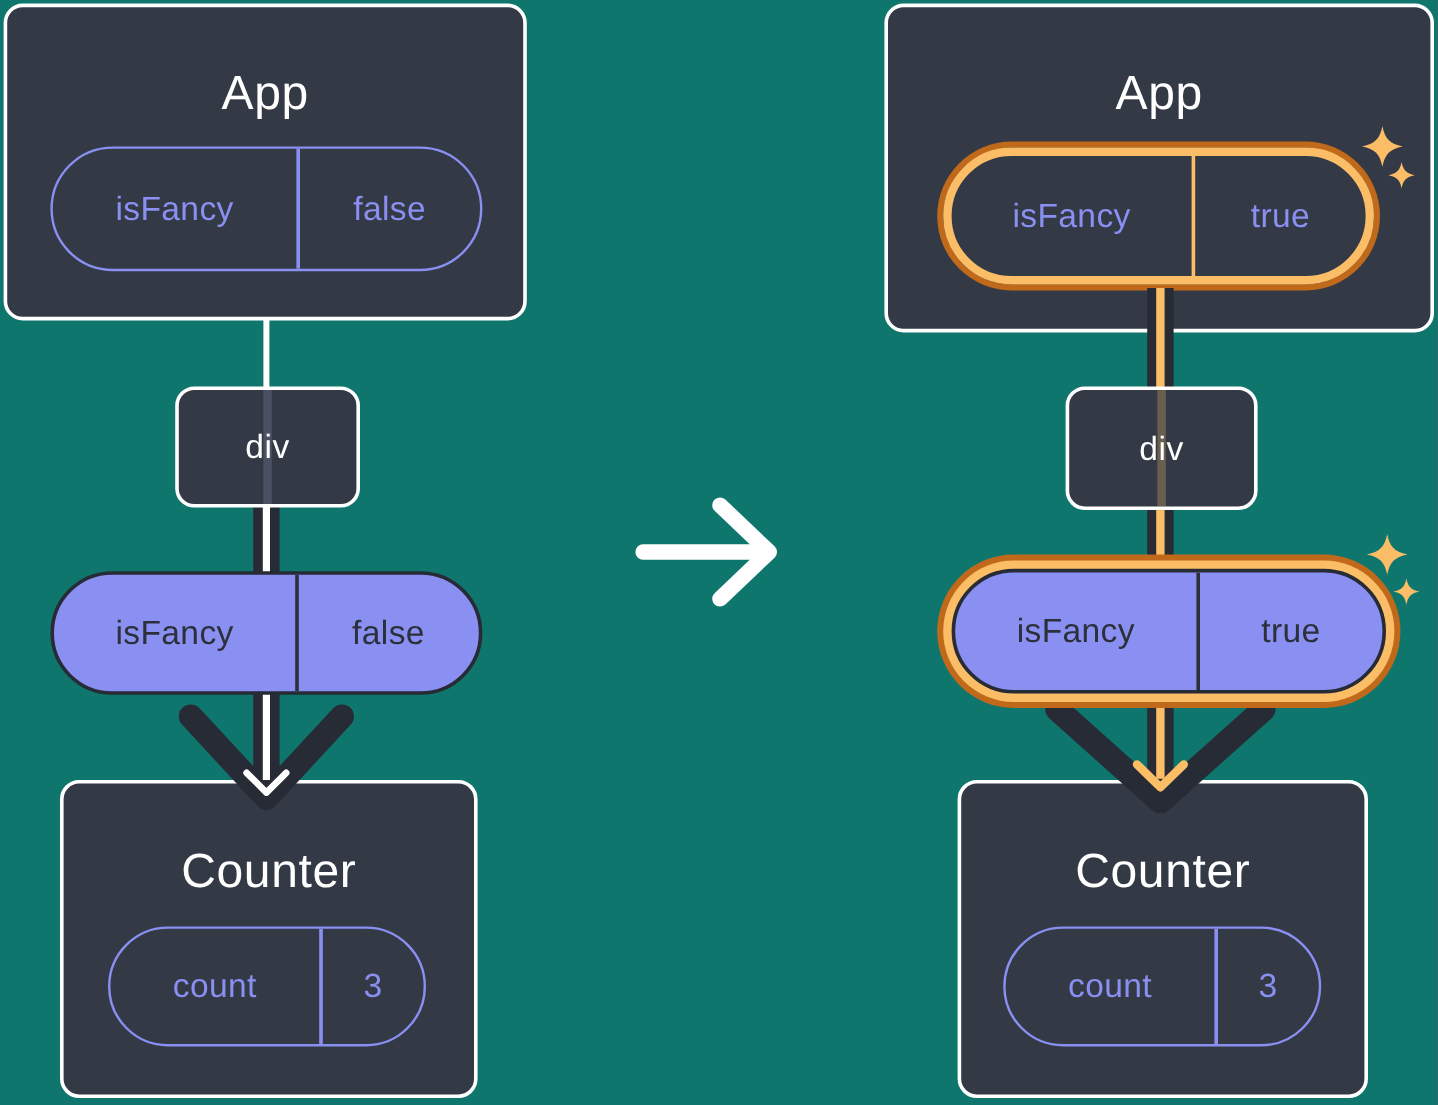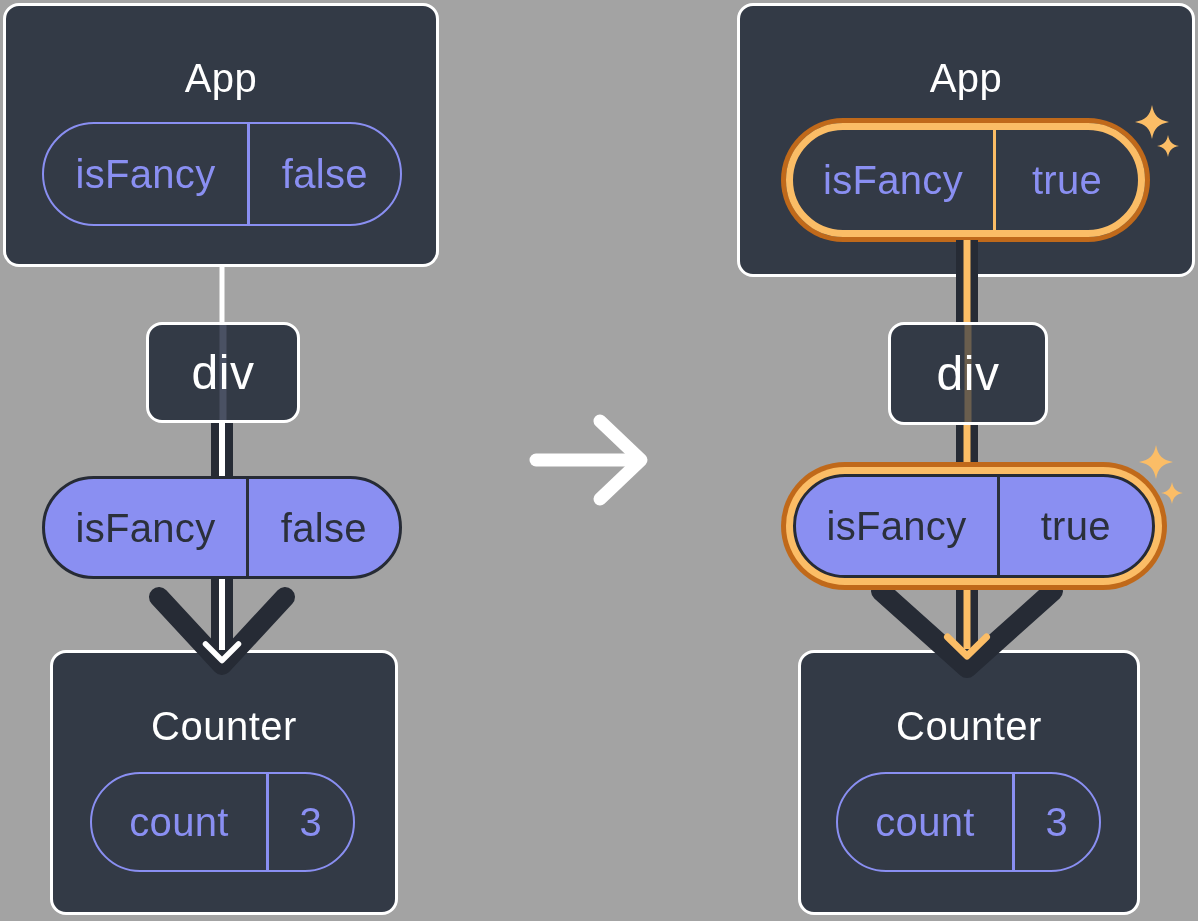--- a/index.html
+++ b/index.html
@@ -1,18 +1,18 @@
 <!DOCTYPE html>
 <html><head>
 <meta charset="utf-8">
 <style>
   html,body{margin:0;padding:0;background:#4c636d;}
   .canvas{
     position:relative;width:1198px;height:921px;overflow:hidden;
-    background:#a3a3a3;
+    background:#0f766e;
     font-family:"Liberation Sans","DejaVu Sans",sans-serif;
   }
   .layer{position:absolute;inset:0;width:1198px;height:921px;pointer-events:none;}
   .z1{z-index:1}.z2{z-index:2}.z3{z-index:3}.z4{z-index:4}
 
   
   .comp-box{
     position:absolute;box-sizing:border-box;
     background:#333a46;border:3.5px solid #ffffff;border-radius:16px;
   }
@@ -20,21 +20,21 @@
     position:absolute;left:0;right:0;text-align:center;
     color:#ffffff;font-size:40px;font-weight:500;letter-spacing:.5px;line-height:1;
   }
 
   
   .pill{
     position:absolute;box-sizing:border-box;display:flex;align-items:stretch;
     border-radius:60px;overflow:hidden;
   }
   .pill .cell{display:flex;align-items:center;justify-content:center;
-    font-size:40px;line-height:1;letter-spacing:.3px;}
+    font-size:28px;line-height:1;letter-spacing:.3px;}
   .pill .cell.val{flex:1;}
   .pill .divider{flex:0 0 auto;}
 
   .pill-outline{border:2.5px solid #8a8ff2;background:transparent;}
   .pill-outline .cell{color:#8a8ff2;}
   .pill-outline .divider{width:2.5px;background:#8a8ff2;}
 
   .pill-filled{background:#8a8ff2;border:3px solid #262b35;}
   .pill-filled .cell{color:#2b303b;}
   .pill-filled .divider{width:2.5px;background:#2b303b;}
@@ -54,21 +54,21 @@
   .div-box{
     position:absolute;box-sizing:border-box;
     background:#333a46;border:3.5px solid #ffffff;border-radius:16px;
     display:flex;align-items:center;justify-content:center;
   }
   .div-box .ghost-line{
     position:absolute;top:0;bottom:0;left:50%;transform:translateX(-50%);width:7px;
   }
   .ghost-white{background:rgba(200,205,255,0.16);}
   .ghost-orange{background:rgba(251,189,102,0.28);}
-  .div-label{position:relative;color:#ffffff;font-size:48px;font-weight:500;letter-spacing:.5px;}
+  .div-label{position:relative;color:#ffffff;font-size:28px;font-weight:500;letter-spacing:.5px;}
 </style>
 </head>
 <body>
 
 <div class="canvas">
 
   <svg class="layer z2" viewBox="0 0 1198 921">
 
     <g>
       <path d="M222 420 V480" stroke="#262b35" stroke-width="22" fill="none"></path>

